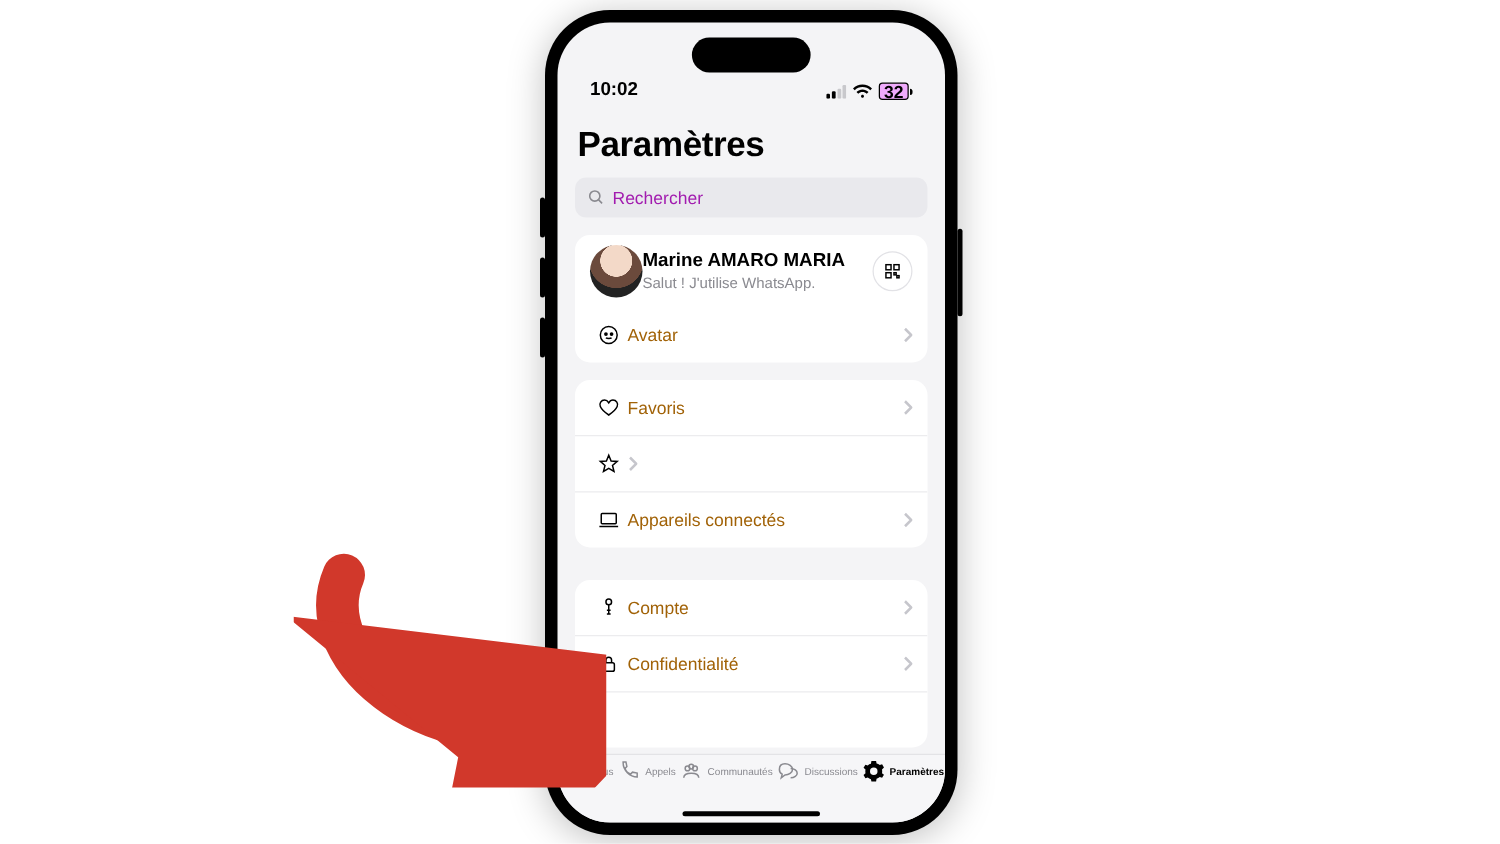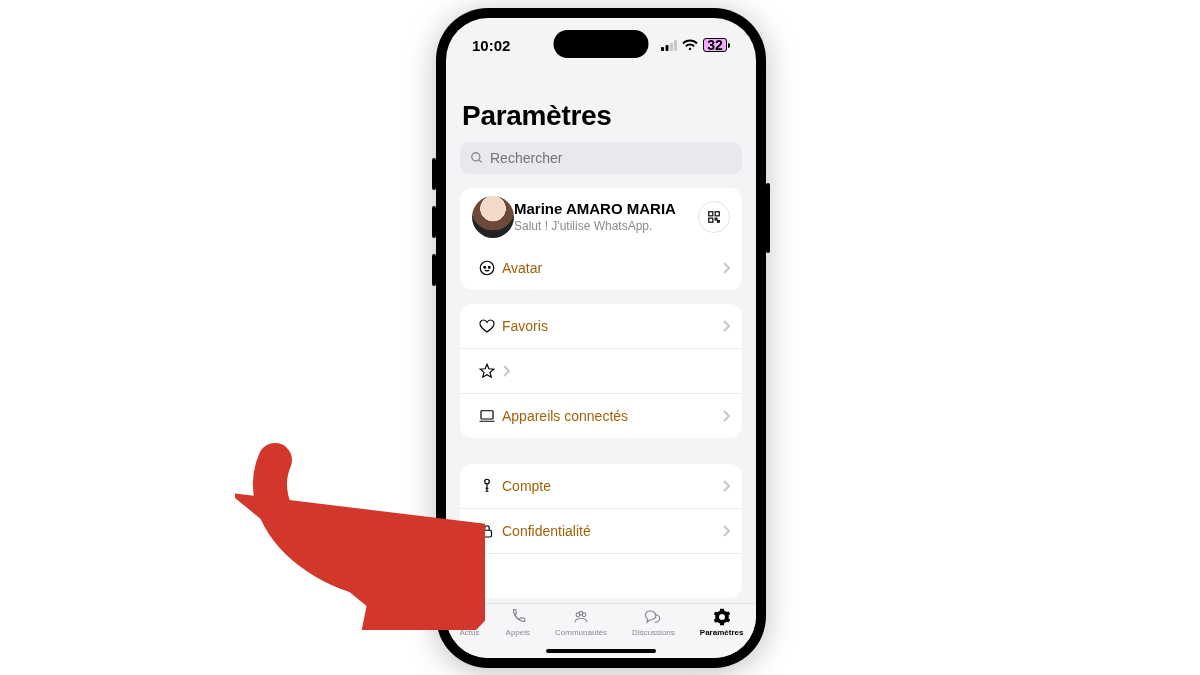--- a/index.html
+++ b/index.html
@@ -5,44 +5,44 @@
   html,body{margin:0;padding:0;width:1200px;height:675px;background:#fff;font-family:-apple-system,Helvetica,Arial,sans-serif;overflow:hidden}
   .stage{position:relative;width:1200px;height:675px}
   
   .phone{position:absolute;left:436px;top:8px;width:330px;height:660px;background:#000;border-radius:52px;box-shadow:0 4px 30px rgba(0,0,0,.25)}
   .phone::before,.phone::after{content:"";position:absolute;background:#000;border-radius:3px}
   .phone::before{left:-4px;top:150px;width:4px;height:32px;box-shadow:0 48px 0 #000,0 96px 0 #000}
   .phone::after{right:-4px;top:175px;width:4px;height:70px}
   .screen{position:absolute;inset:10px;border-radius:42px;background:#f4f4f6;overflow:hidden}
   .island{position:absolute;top:12px;left:50%;transform:translateX(-50%);width:95px;height:28px;background:#000;border-radius:18px}
   
-  .statusbar{position:absolute;top:0;left:0;right:0;height:46px;display:flex;align-items:center;justify-content:space-between;padding:4px 26px;font-size:15px;font-weight:600;color:#000}
+  .statusbar{position:absolute;top:0;left:0;right:0;height:46px;display:flex;align-items:flex-end;justify-content:space-between;padding:16px 26px;font-size:15px;font-weight:600;color:#000}
   .status-right{display:flex;align-items:center;gap:5px}
   .batt{display:inline-flex;align-items:center;gap:1px}
   .batt-body{width:22px;height:12px;border:1px solid #000;border-radius:3px;position:relative;background:#f0abfc;display:flex;align-items:center;justify-content:center;font-size:14px;font-weight:700}
   .batt-tip{width:2px;height:5px;background:#000;border-radius:0 2px 2px 0}
   
   .page{position:absolute;top:46px;left:0;right:0;bottom:50px;overflow:hidden;padding:0 14px}
   h1{margin:36px 0 10px 2px;font-size:28px;font-weight:800;letter-spacing:-.3px}
-  .search{display:flex;align-items:center;gap:6px;height:32px;padding:0 10px;border-radius:9px;background:#e9e9ed;color:#737373;font-size:14px}
+  .search{display:flex;align-items:center;gap:6px;height:32px;padding:0 10px;border-radius:9px;background:#e9e9ed;color:#a21caf;font-size:14px}
   .card{margin-top:14px;background:#fff;border-radius:12px;overflow:hidden}
   .row{display:flex;align-items:center;height:44px;padding:0 12px;font-size:14px;color:#a16207;position:relative}
   .row+.row{border-top:1px solid #ececee}
   .row .ic{width:30px;display:flex;justify-content:center;color:#000}
   .row .lbl{flex:1}
   .row .chev{color:#c6c6cc}
   .profile{display:flex;align-items:center;height:58px;padding:0 12px}
   .avatar{width:42px;height:42px;border-radius:50%;flex:none;overflow:hidden;background:radial-gradient(circle at 50% 30%,#f3d9c8 0 35%,#6b4a3c 36% 60%,#222 61% 100%)}
   .pinfo{flex:1;line-height:1.25}
   .pname{font-size:15px;font-weight:600}
   .pstatus{font-size:12px;color:#8a8a90}
   .qr{width:30px;height:30px;border:1px solid #e2e2e6;border-radius:50%;display:flex;align-items:center;justify-content:center}
   
   .tabbar{position:absolute;left:0;right:0;bottom:0;height:50px;background:#f6f6f8;border-top:1px solid #e3e3e6;display:flex;justify-content:space-around;align-items:flex-start;padding-top:4px}
-  .tab{display:flex;flex-direction:column;align-items:center;gap:2px;font-size:8px;color:#8a8a90}
+  .tab{display:flex;flex-direction:row;align-items:center;gap:2px;font-size:8px;color:#8a8a90}
   .tab.active{color:#000;font-weight:600}
   .tab svg{width:22px;height:18px}
   .homebar{position:absolute;bottom:5px;left:50%;transform:translateX(-50%);width:110px;height:4px;background:#000;border-radius:3px}
   
   .arrow{position:absolute;left:235px;top:430px;width:250px;height:200px;pointer-events:none}
   svg{display:block}
 </style>
 </head>
 <body>
 

